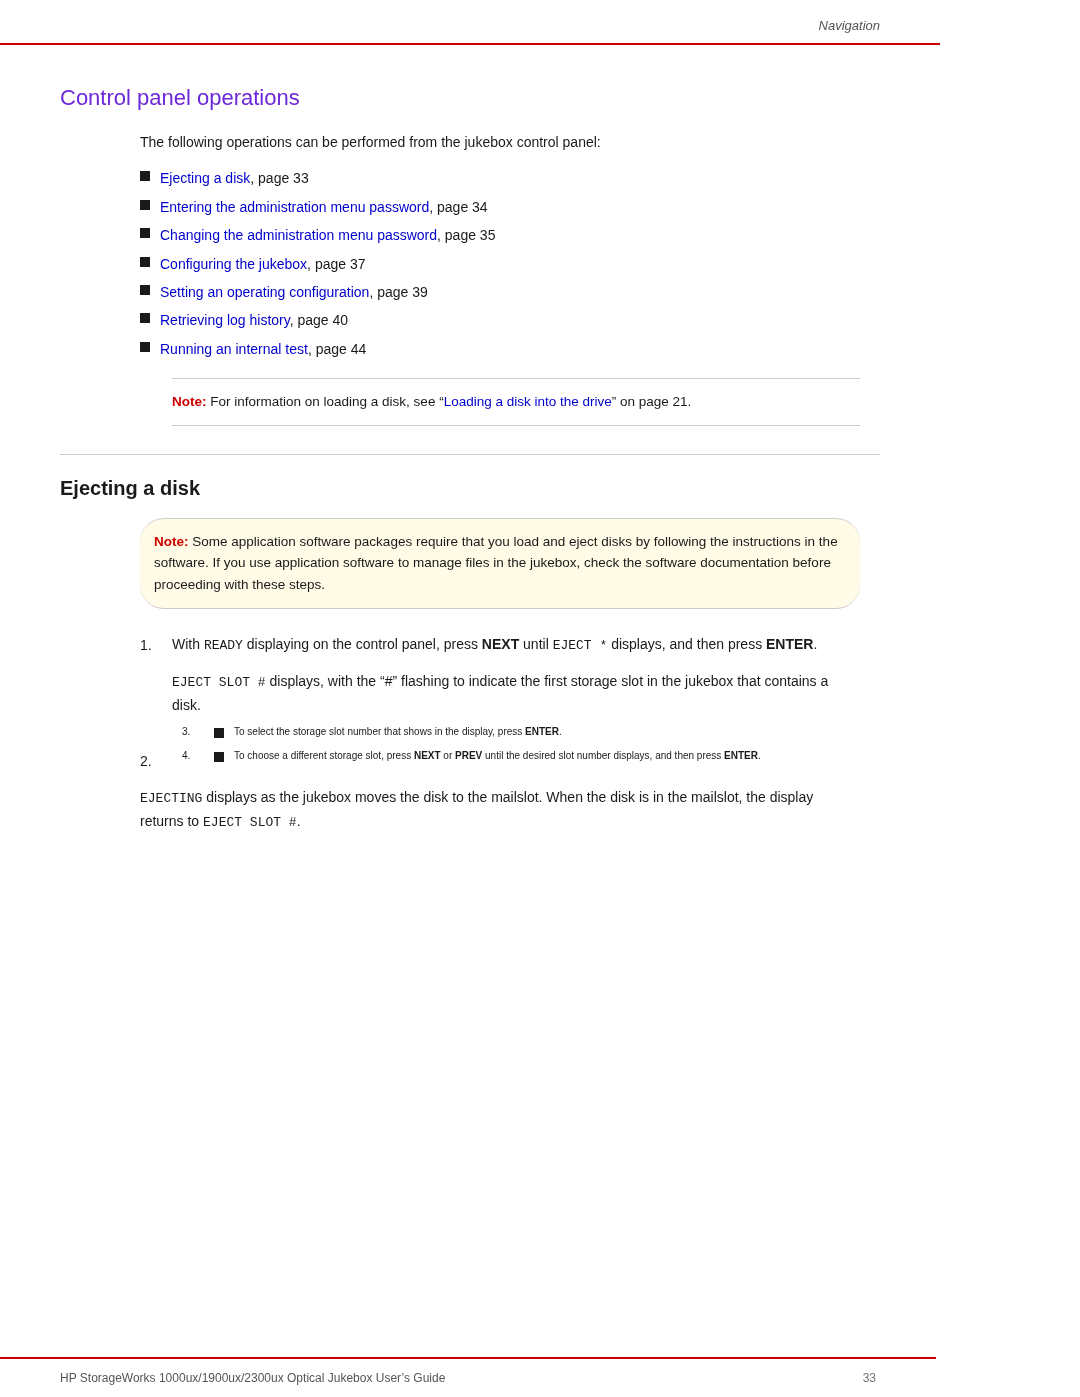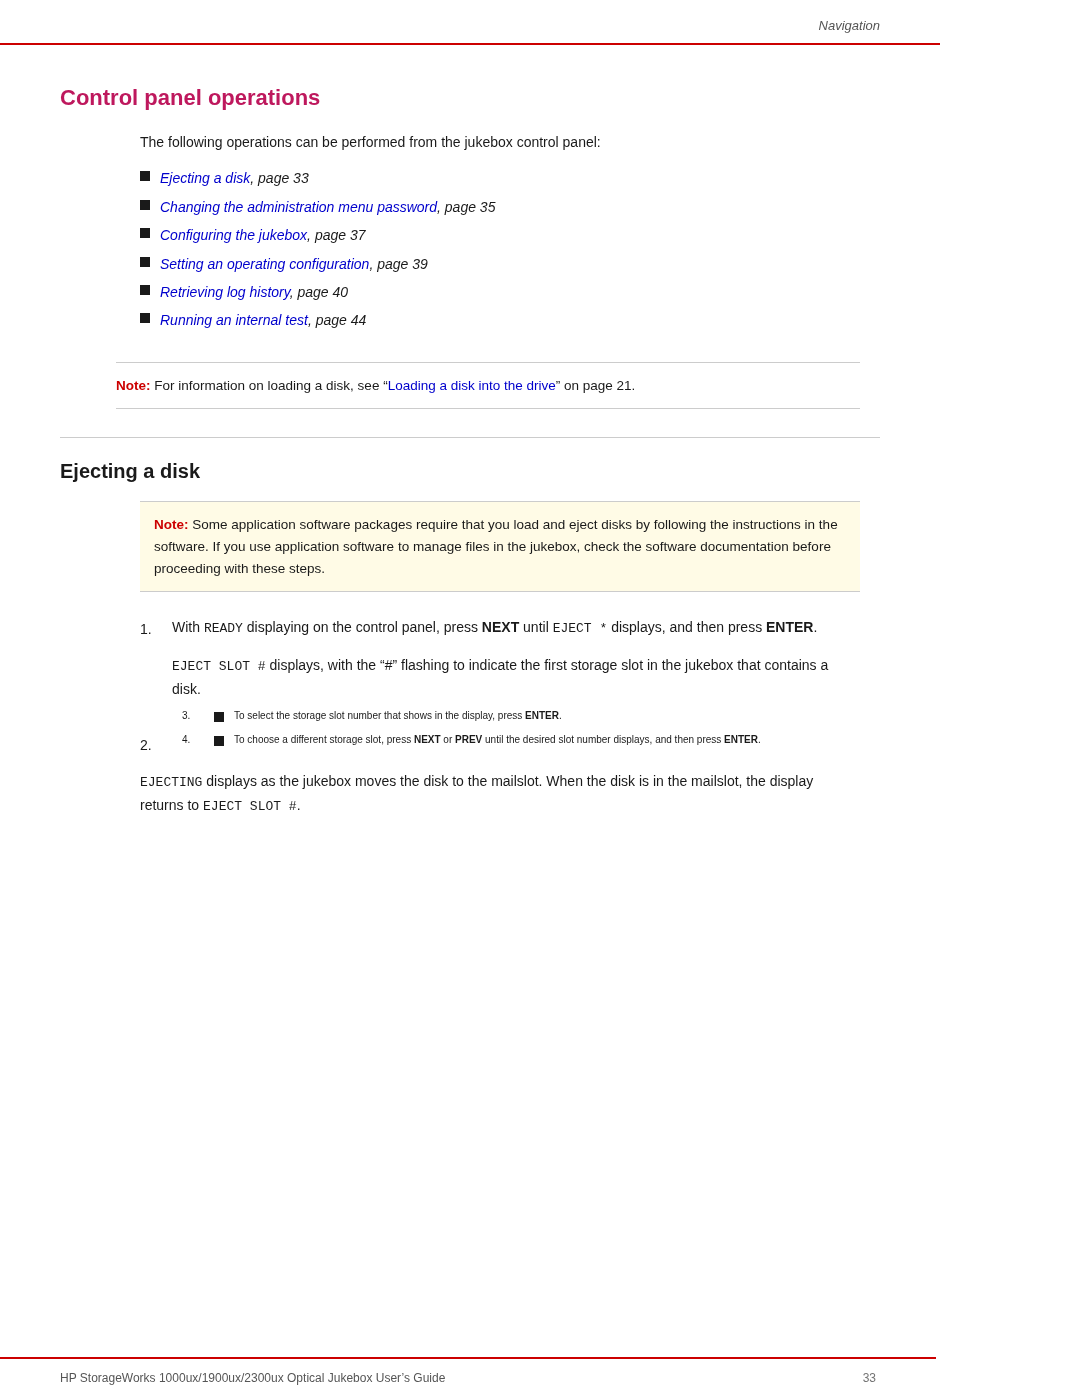--- a/index.html
+++ b/index.html
@@ -43,22 +43,22 @@
     }
 
     
     .main-content {
       padding: 30px 60px 40px 60px;
     }
 
     
     .section-heading {
       font-size: 22px;
-      font-weight: bold;
-      color: #be185d;
+      font-weight: normal;
+      color: #6d28d9;
       margin-bottom: 20px;
       margin-top: 10px;
     }
 
     .section-heading-secondary {
       font-size: 20px;
       font-weight: bold;
       color: #1a1a1a;
       margin-bottom: 18px;
       margin-top: 10px;
@@ -67,23 +67,22 @@
     .intro-text {
       margin-left: 80px;
       margin-bottom: 14px;
       font-size: 14px;
       line-height: 1.6;
     }
 
     
     .bullet-list {
       margin-left: 80px;
-      margin-bottom: 30px;
+      margin-bottom: 18px;
       list-style: none;
-      font-style: italic;
     }
 
     .bullet-list li {
       display: flex;
       align-items: flex-start;
       margin-bottom: 6px;
       font-size: 14px;
       line-height: 1.6;
     }
 
@@ -97,40 +96,41 @@
       flex-shrink: 0;
     }
 
     .link-blue {
       color: #0000cc;
       text-decoration: none;
     }
 
     
     .note-box {
-      margin-left: 56px;
+      margin-left: 112px;
       margin-right: 20px;
       border-top: 1px solid #cccccc;
       border-bottom: 1px solid #cccccc;
       padding: 12px 0;
       margin-bottom: 18px;
       font-size: 13.5px;
       line-height: 1.6;
     }
 
     .note-box-warning {
       margin-left: 80px;
       margin-right: 20px;
       background: #fffbe6;
       border-top: 1px solid #cccccc;
       border-bottom: 1px solid #cccccc;
       padding: 12px 14px;
       margin-bottom: 24px;
       font-size: 13.5px;
       line-height: 1.6;
+      border-radius: 24px;
     }
 
     .note-label {
       font-weight: bold;
       color: #cc0000;
     }
 
     .note-link {
       color: #0000cc;
       text-decoration: none;
@@ -241,20 +241,24 @@
   <div class="main-content">
 
     <h1 class="section-heading">Control panel operations</h1>
 
     <p class="intro-text">The following operations can be performed from the jukebox control panel:</p>
 
     <ul class="bullet-list">
       <li>
         <span class="bullet-square"></span>
         <span><a class="link-blue" href="#">Ejecting a disk</a>, page 33</span>
+      </li>
+      <li>
+        <span class="bullet-square"></span>
+        <span><a class="link-blue" href="#">Entering the administration menu password</a>, page 34</span>
       </li>
       <li>
         <span class="bullet-square"></span>
         <span><a class="link-blue" href="#">Changing the administration menu password</a>, page 35</span>
       </li>
       <li>
         <span class="bullet-square"></span>
         <span><a class="link-blue" href="#">Configuring the jukebox</a>, page 37</span>
       </li>
       <li>

